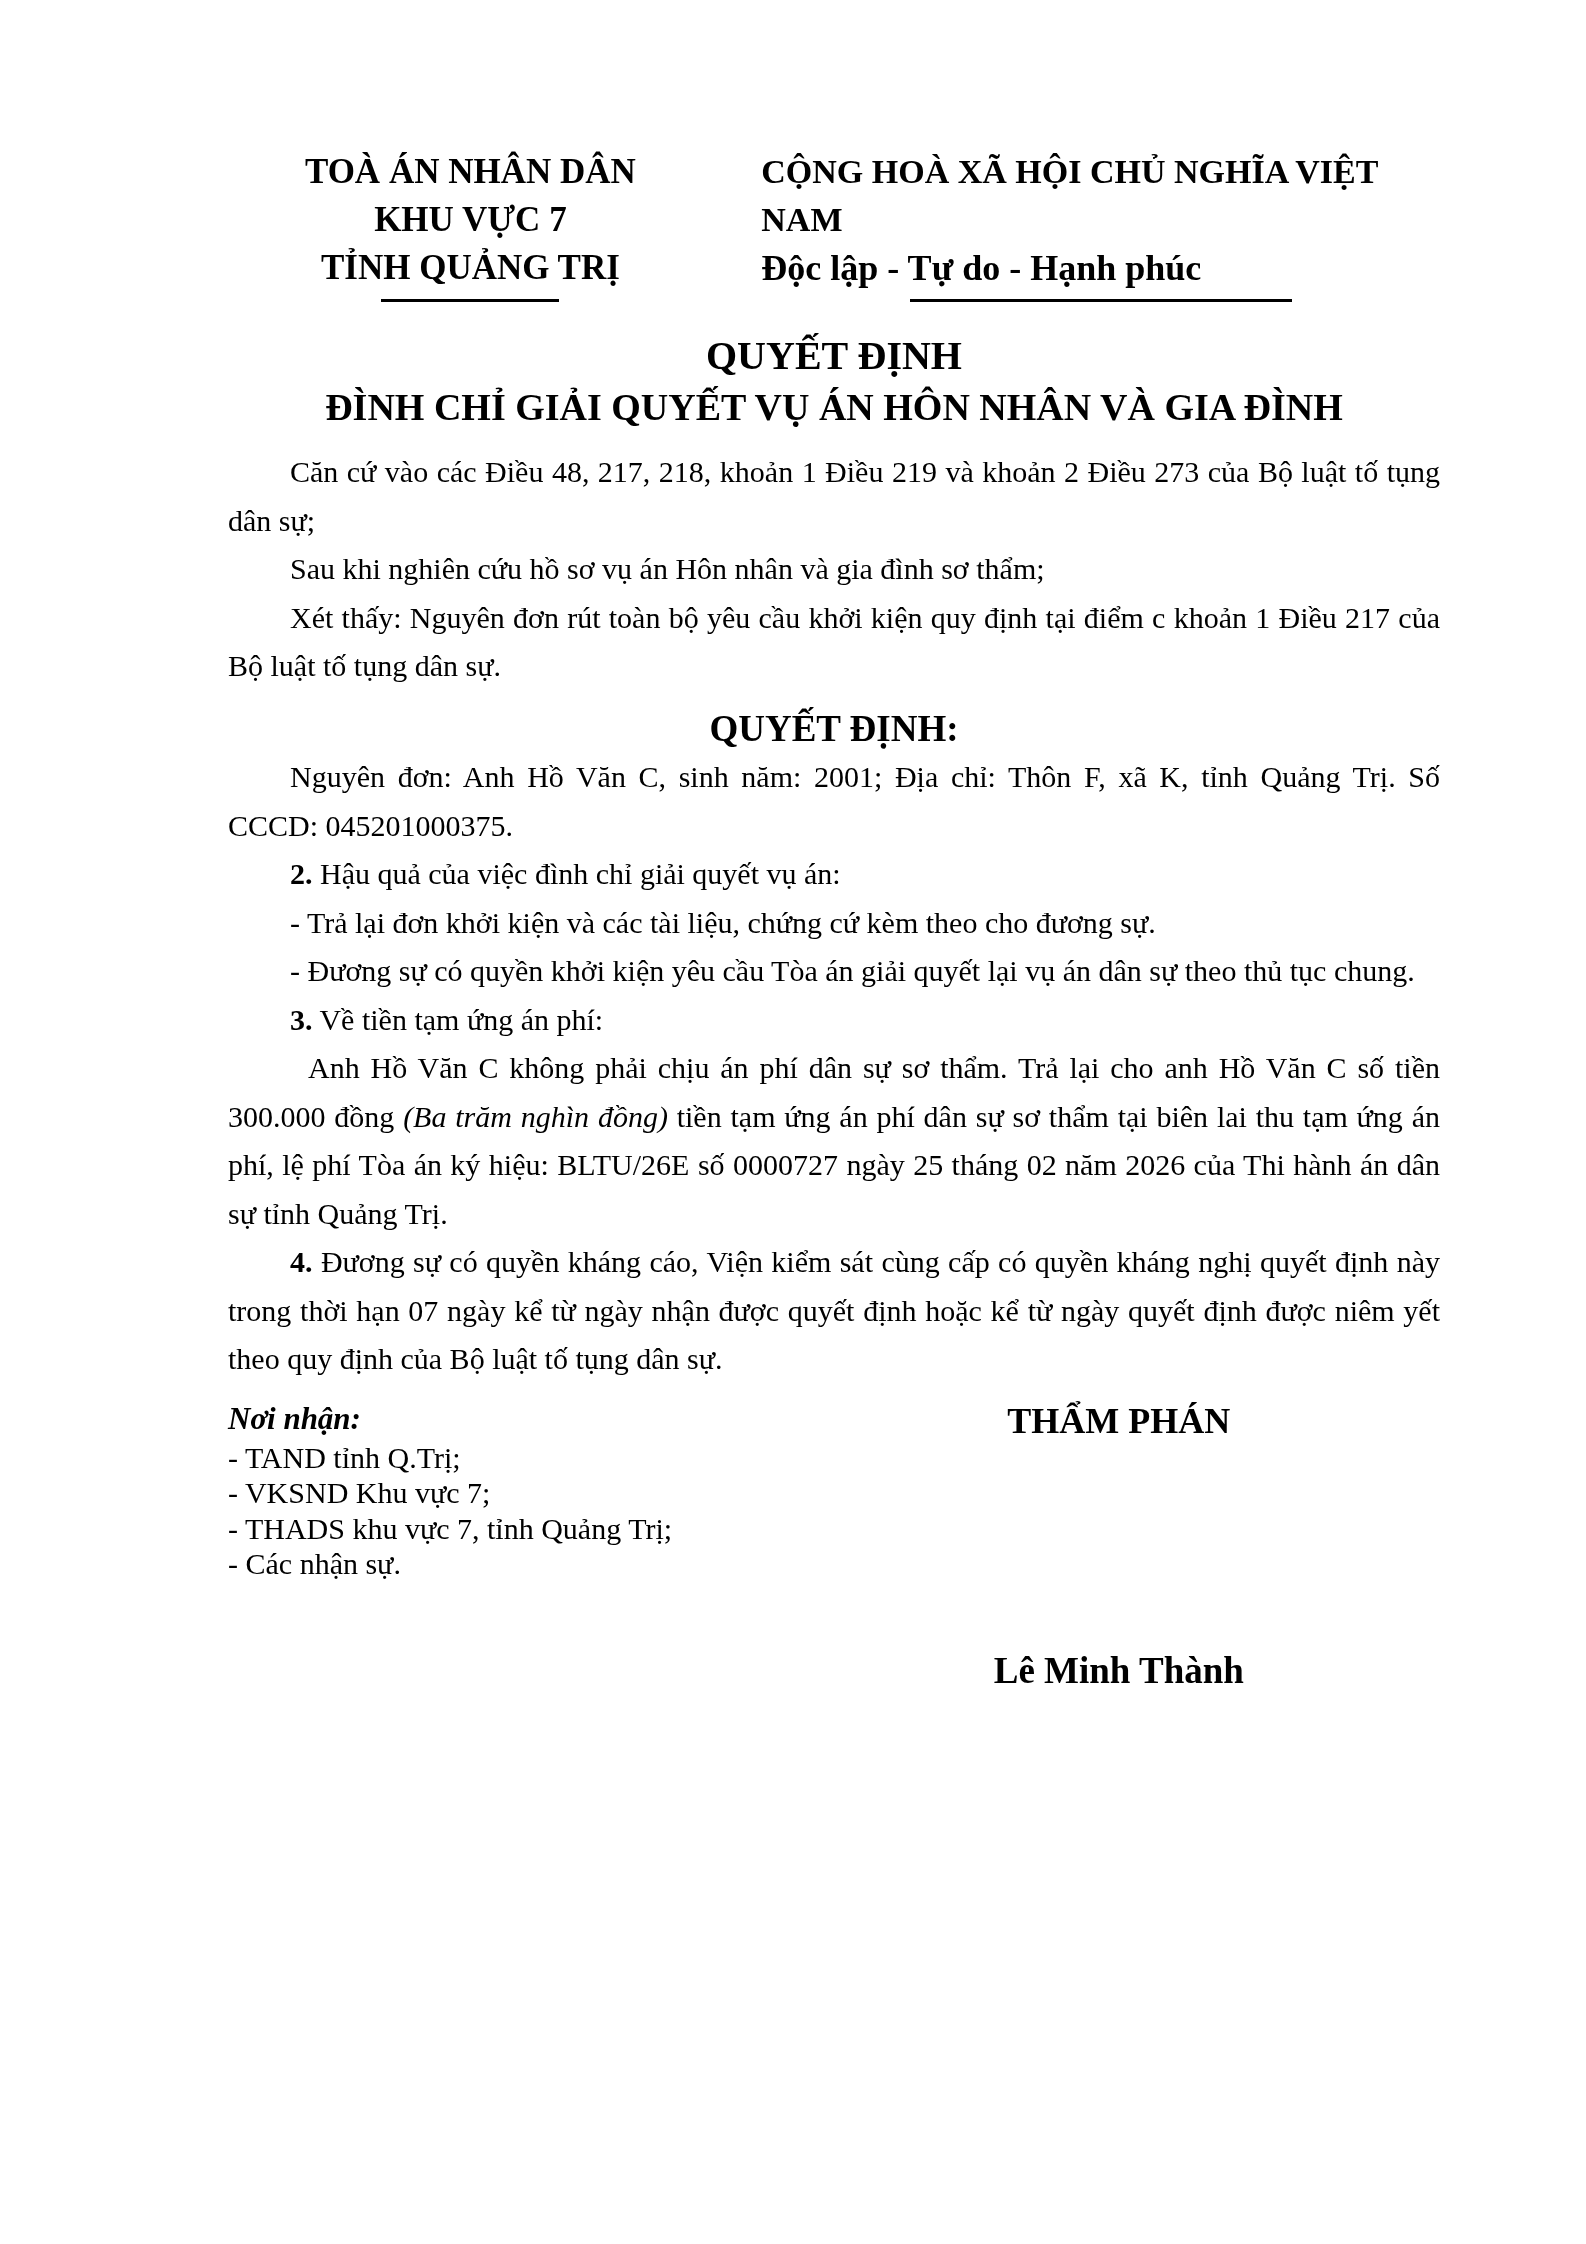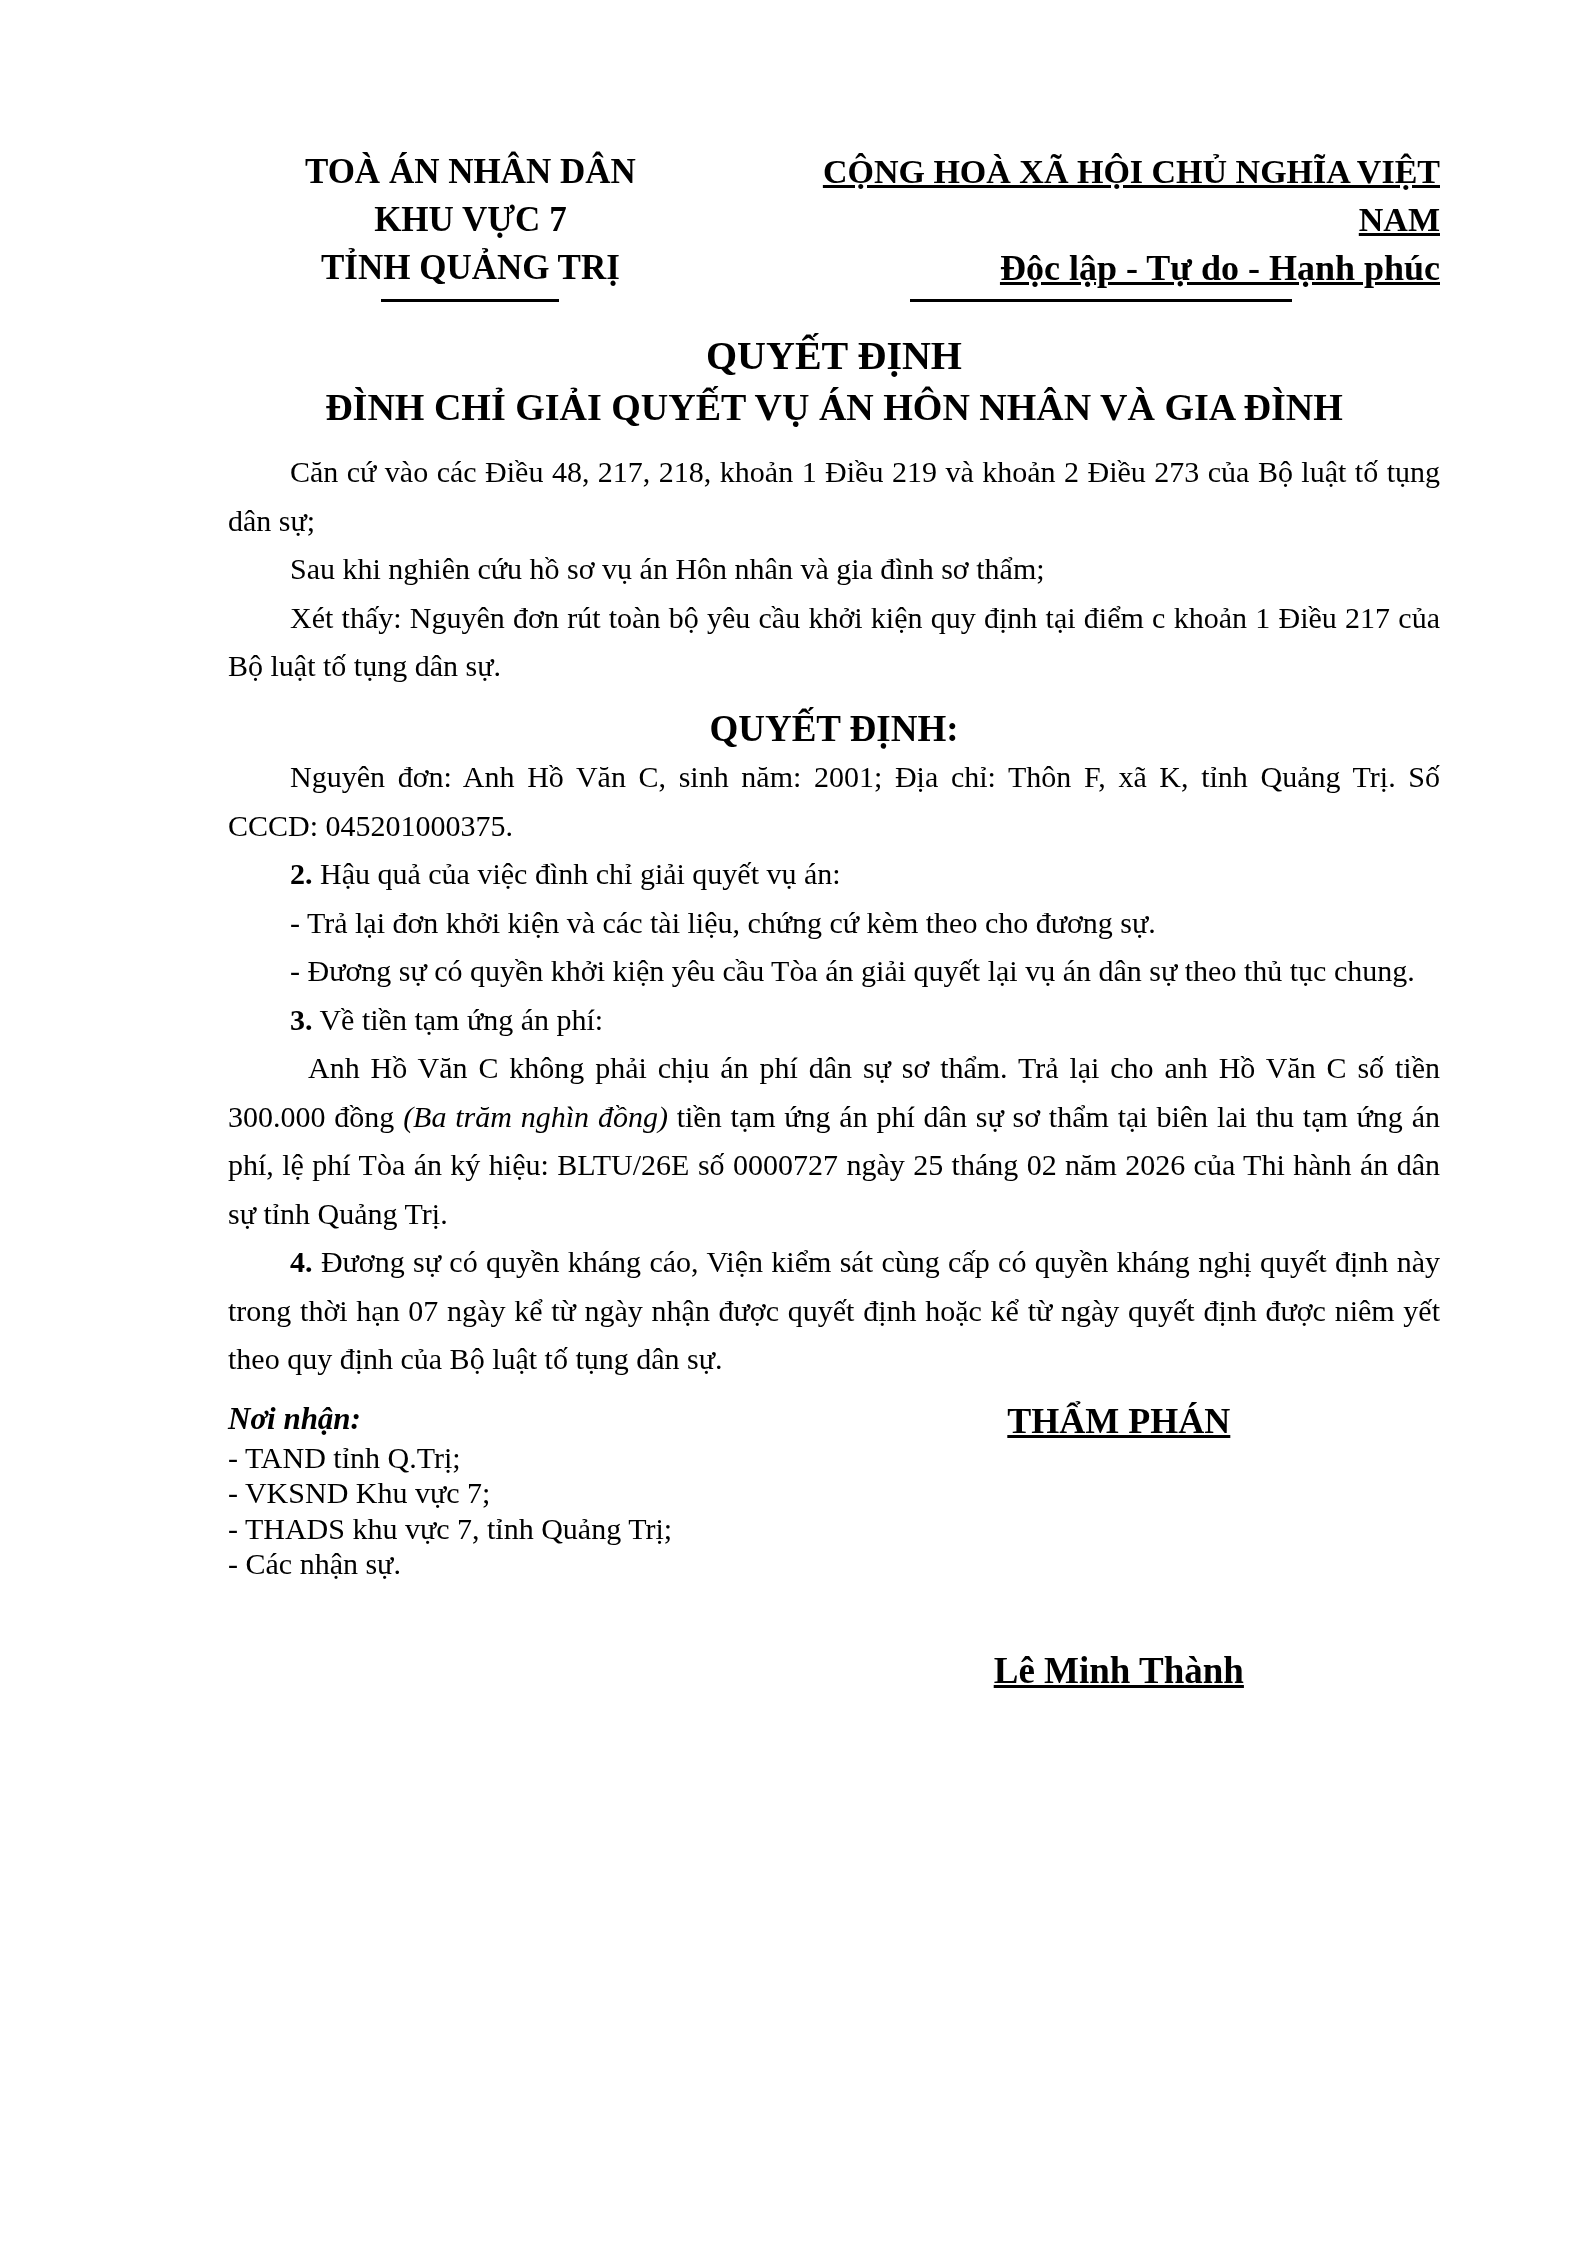--- a/index.html
+++ b/index.html
@@ -22,23 +22,22 @@
   .header-left {
     width: 40%;
     text-align: center;
     font-weight: bold;
     font-size: 35px;
     line-height: 48px;
   }
   .header-right {
     width: 56%;
     margin-left: auto;
-    text-align: right;
+    text-align: left;
     font-weight: bold;
-    text-decoration: underline;
   }
   .header-right .nation { font-size: 34px; line-height: 48px; }
   .header-right .motto  { font-size: 36px; line-height: 48px; }
   .rule {
     height: 3px;
     background: #000;
     margin: 7px auto 0 auto;
   }
   .rule-left  { width: 178px; }
   .rule-right { width: 382px; }
@@ -86,21 +85,21 @@
   
   .footer { display: flex; margin-top: 14px; }
   .footer-left { width: 47%; }
   .recipients-label {
     font-weight: bold;
     font-style: italic;
     font-size: 31px;
     line-height: 42px;
   }
   .recipient { font-size: 30px; line-height: 35.5px; }
-  .footer-right { width: 53%; text-align: center; text-decoration: underline; }
+  .footer-right { width: 53%; text-align: center; }
   .judge-title { font-weight: bold; font-size: 36px; line-height: 46px; }
   .judge-name  { font-weight: bold; font-size: 37px; margin-top: 205px; }
 </style>
 </head>
 <body>
 
 <div class="page">
 
   <div class="header">
     <div class="header-left">

